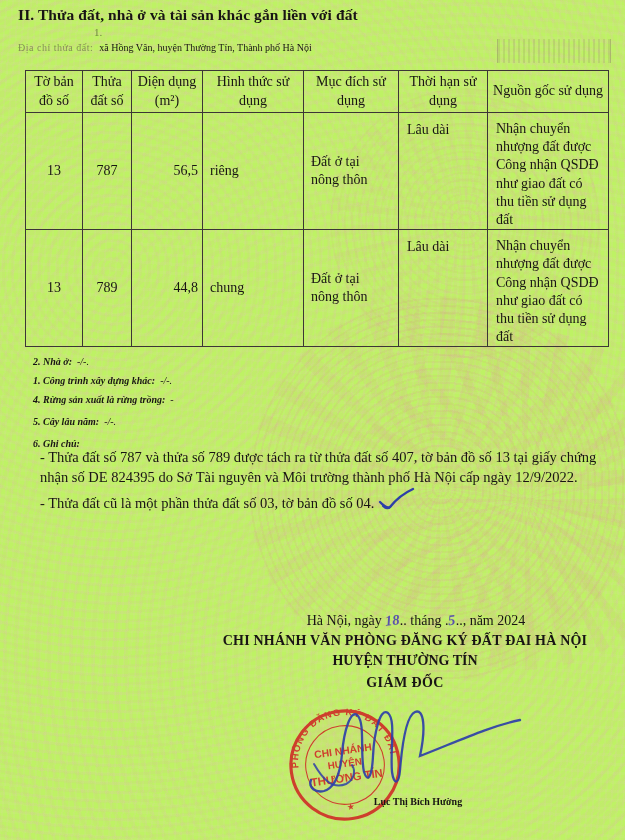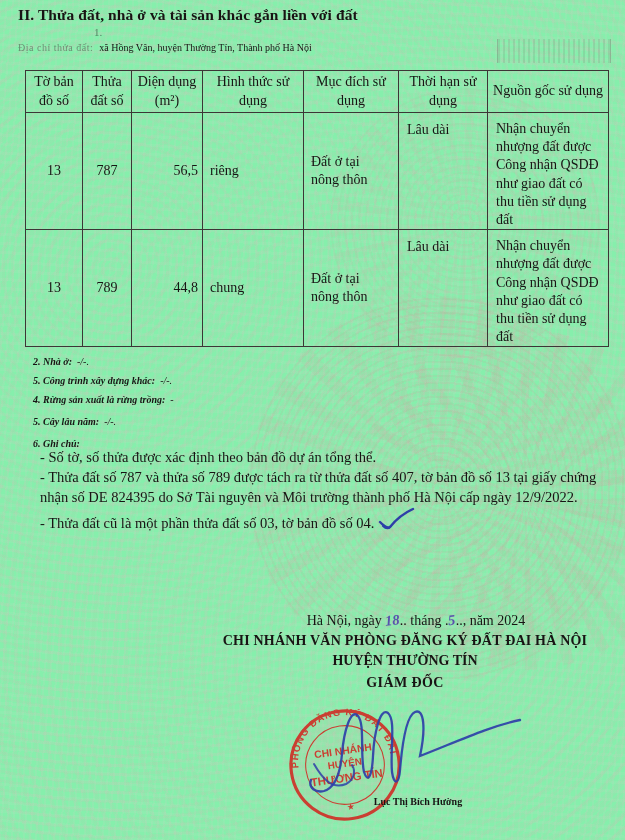--- a/index.html
+++ b/index.html
@@ -1,18 +1,18 @@
 <!DOCTYPE html>
 <html><head>
 <meta charset="utf-8">
 <style>
   html,body{margin:0;padding:0;background:#e8e0e0;}
   #page{
     position:relative;width:625px;height:840px;overflow:hidden;
-    background:#86efac;
+    background:#bef264;
     font-family:"Liberation Serif","DejaVu Serif",serif;
     color:#181414;
   }
   
   #texture{
     position:absolute;inset:0;z-index:0;pointer-events:none;
     background:
       repeating-radial-gradient(circle at 18% 32%, rgba(228,168,178,.10) 0 3px, transparent 3px 9px),
       repeating-radial-gradient(circle at 75% 78%, rgba(228,168,178,.09) 0 4px, transparent 4px 11px),
       repeating-linear-gradient(95deg, rgba(235,195,205,.10) 0 2px, transparent 2px 6px),
@@ -139,35 +139,34 @@
         <td class="c6">Nhận chuyển nhượng đất được Công nhận QSDĐ như giao đất có thu tiền sử dụng đất</td>
       </tr>
     </tbody>
   </table>
 
   <div id="items">
     <div class="item">
       <span class="item-label">2. Nhà ở:</span><span class="item-value">-/-.</span>
     </div>
     <div class="item">
-      <span class="item-label">5. Công trình xây dựng khác:</span><span class="item-value">-/-.</span>
+      <span class="item-label">1. Công trình xây dựng khác:</span><span class="item-value">-/-.</span>
     </div>
     <div class="item">
       <span class="item-label">4. Rừng sản xuất là rừng trồng:</span><span class="item-value">-</span>
     </div>
     <div class="item gap">
       <span class="item-label">5. Cây lâu năm:</span><span class="item-value">-/-.</span>
     </div>
     <div class="item gap">
       <span class="item-label">6. Ghi chú:</span><span class="item-value"></span>
     </div>
   </div>
 
   <div id="notes">
-    <p class="note">- Số tờ, số thửa được xác định theo bản đồ dự án tổng thể.</p>
     <p class="note">- Thửa đất số 787 và thửa số 789 được tách ra từ thửa đất số 407, tờ bản đồ số 13 tại giấy chứng nhận số DE 824395 do Sở Tài nguyên và Môi trường thành phố Hà Nội cấp ngày 12/9/2022.</p>
     <p class="note"><span>- Thửa đất cũ là một phần thửa đất số 03, tờ bản đồ số 04.</span><svg id="note-checkmark" width="38" height="26" viewBox="0 0 38 26">
         <path d="M 3 15 C 7 19 10 22 13 20 C 17 15 25 7 36 2" fill="none" stroke="#2e3fa8" stroke-width="2.4" stroke-linecap="round"></path>
         <path d="M 6 19 C 9 22 12 22 14 19" fill="none" stroke="#2e3fa8" stroke-width="2" stroke-linecap="round"></path>
       </svg></p>
   </div>
 
   <div id="date-line">
     <span>Hà Nội, ngày</span>
     <span class="hand">18</span><span>..</span>

